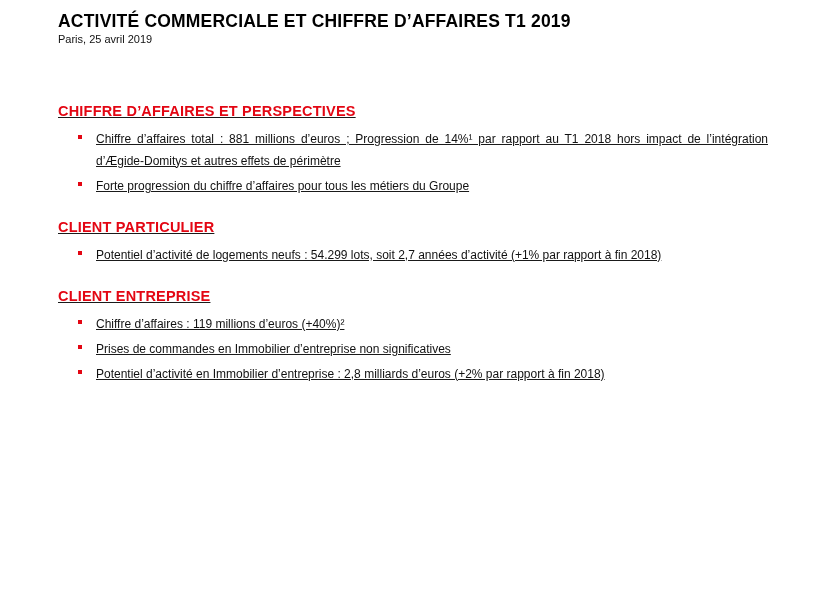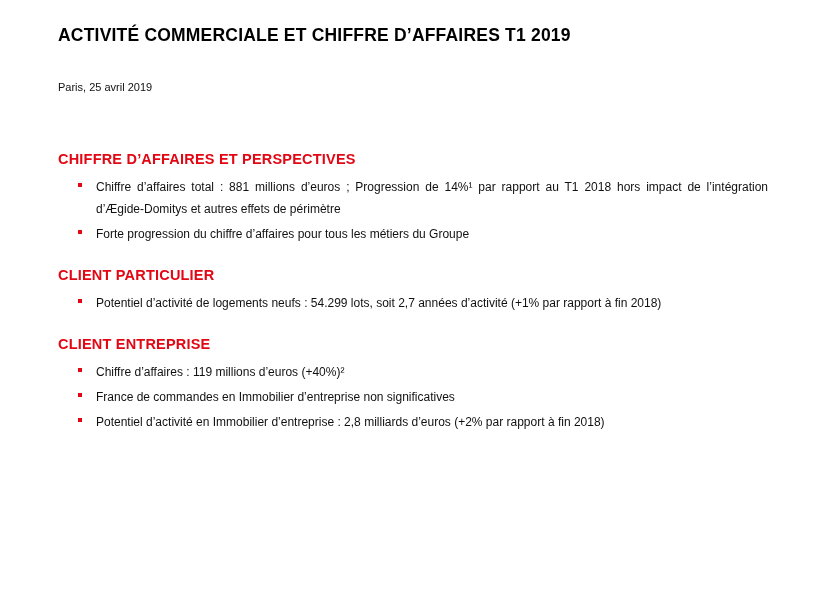--- a/index.html
+++ b/index.html
@@ -13,36 +13,35 @@
     background: #ffffff;
   }
   body {
     width: 826px;
     height: 616px;
     overflow: hidden;
     font-family: "Liberation Sans", sans-serif;
     color: var(--ink);
   }
   .page {
-    padding: 24px 58px 0 58px;
+    padding: 10px 58px 0 58px;
   }
   .doc-title {
     font-size: 17.5px;
     font-weight: bold;
     color: #000000;
     letter-spacing: 0.2px;
     margin: 0;
     line-height: 1.3;
   }
   .dateline {
-    margin-top: 34px;
     font-size: 11px;
     color: #111111;
   }
-  .section { margin-top: 22px; }
+  .section { margin-top: 22px; text-decoration: underline; }
   .section.first { margin-top: 58px; }
   .section-heading {
     font-size: 14.5px;
     font-weight: bold;
     color: var(--accent);
     letter-spacing: 0.2px;
     margin: 0 0 9px 0;
   }
   .bullets {
     margin: 0;
@@ -104,21 +103,21 @@
 
   <div class="section">
     <h2 class="section-heading">CLIENT ENTREPRISE</h2>
     <div class="bullets">
       <div class="bullet">
         <span class="marker"></span>
         <span class="bullet-text">Chiffre d’affaires : 119 millions d’euros (+40%)²</span>
       </div>
       <div class="bullet">
         <span class="marker"></span>
-        <span class="bullet-text">France de commandes en Immobilier d’entreprise non significatives</span>
+        <span class="bullet-text">Prises de commandes en Immobilier d’entreprise non significatives</span>
       </div>
       <div class="bullet">
         <span class="marker"></span>
         <span class="bullet-text">Potentiel d’activité en Immobilier d’entreprise : 2,8 milliards d’euros (+2% par rapport à fin 2018)</span>
       </div>
     </div>
   </div>
 
 </div>
 

